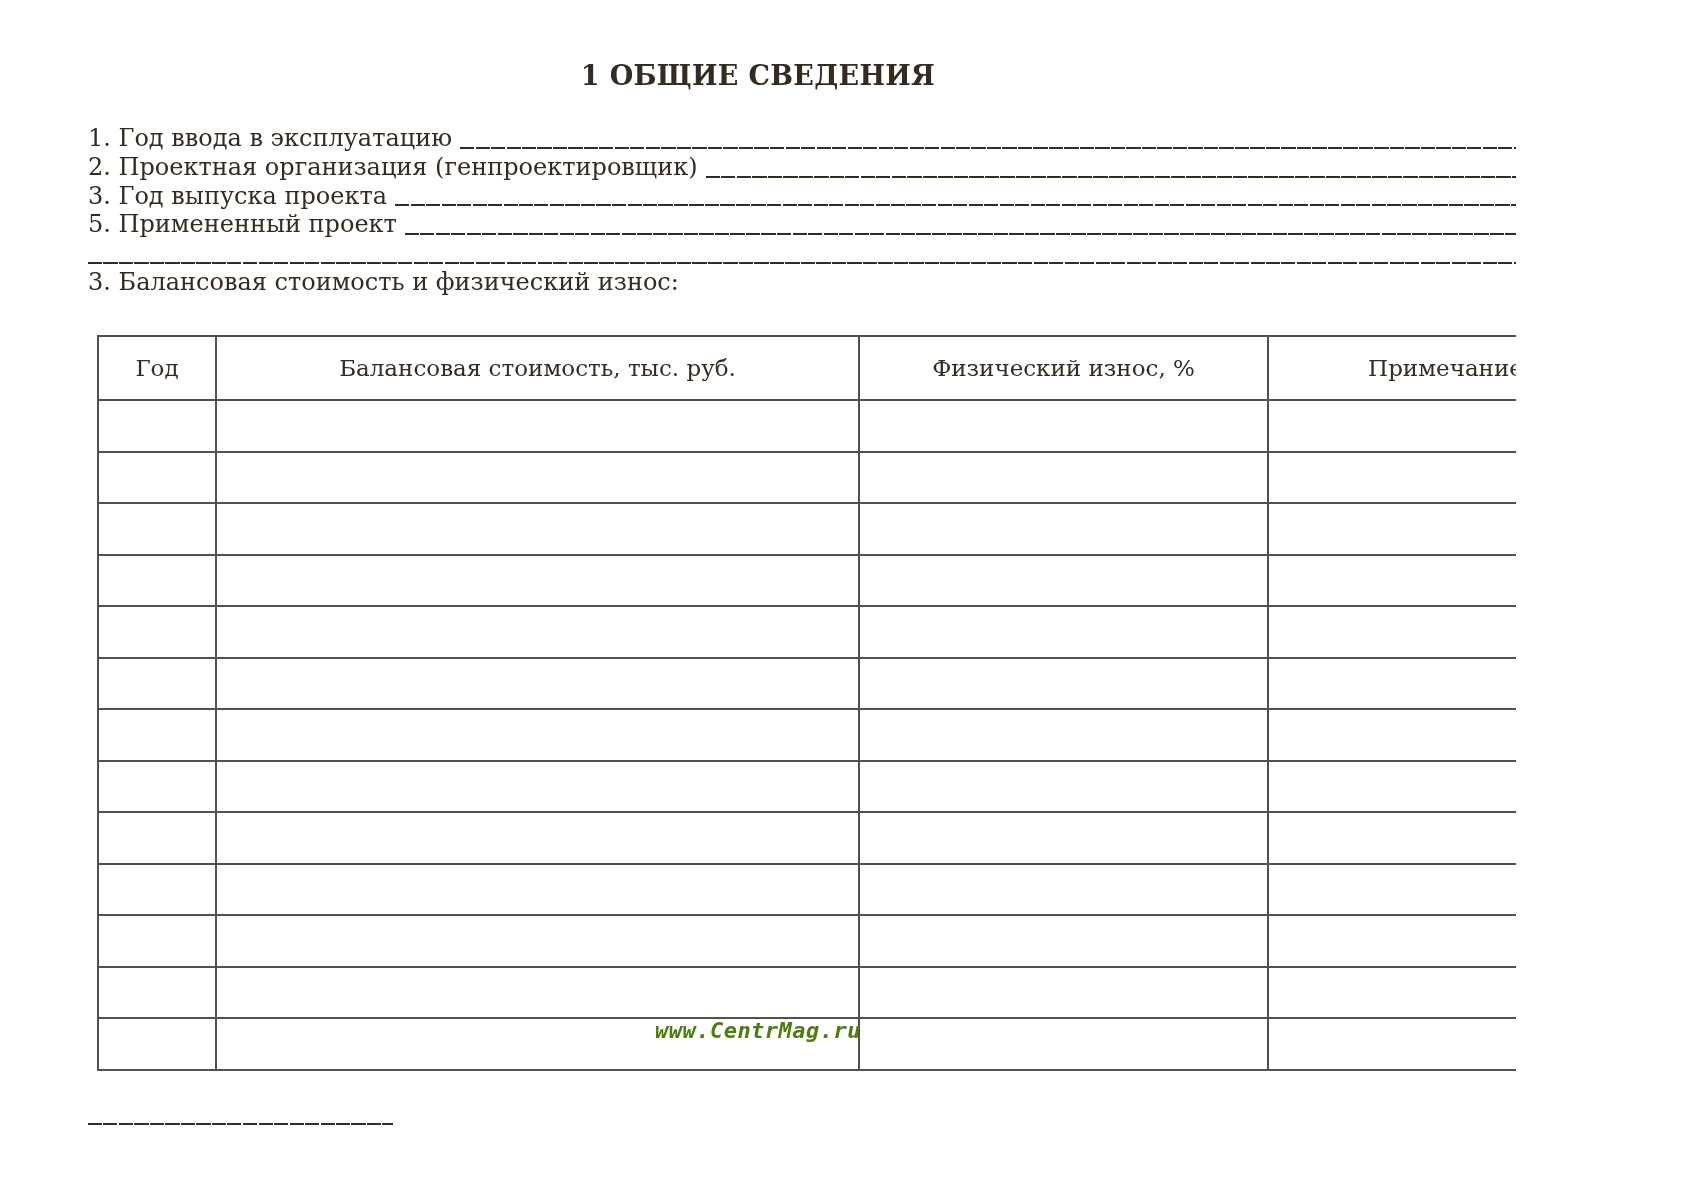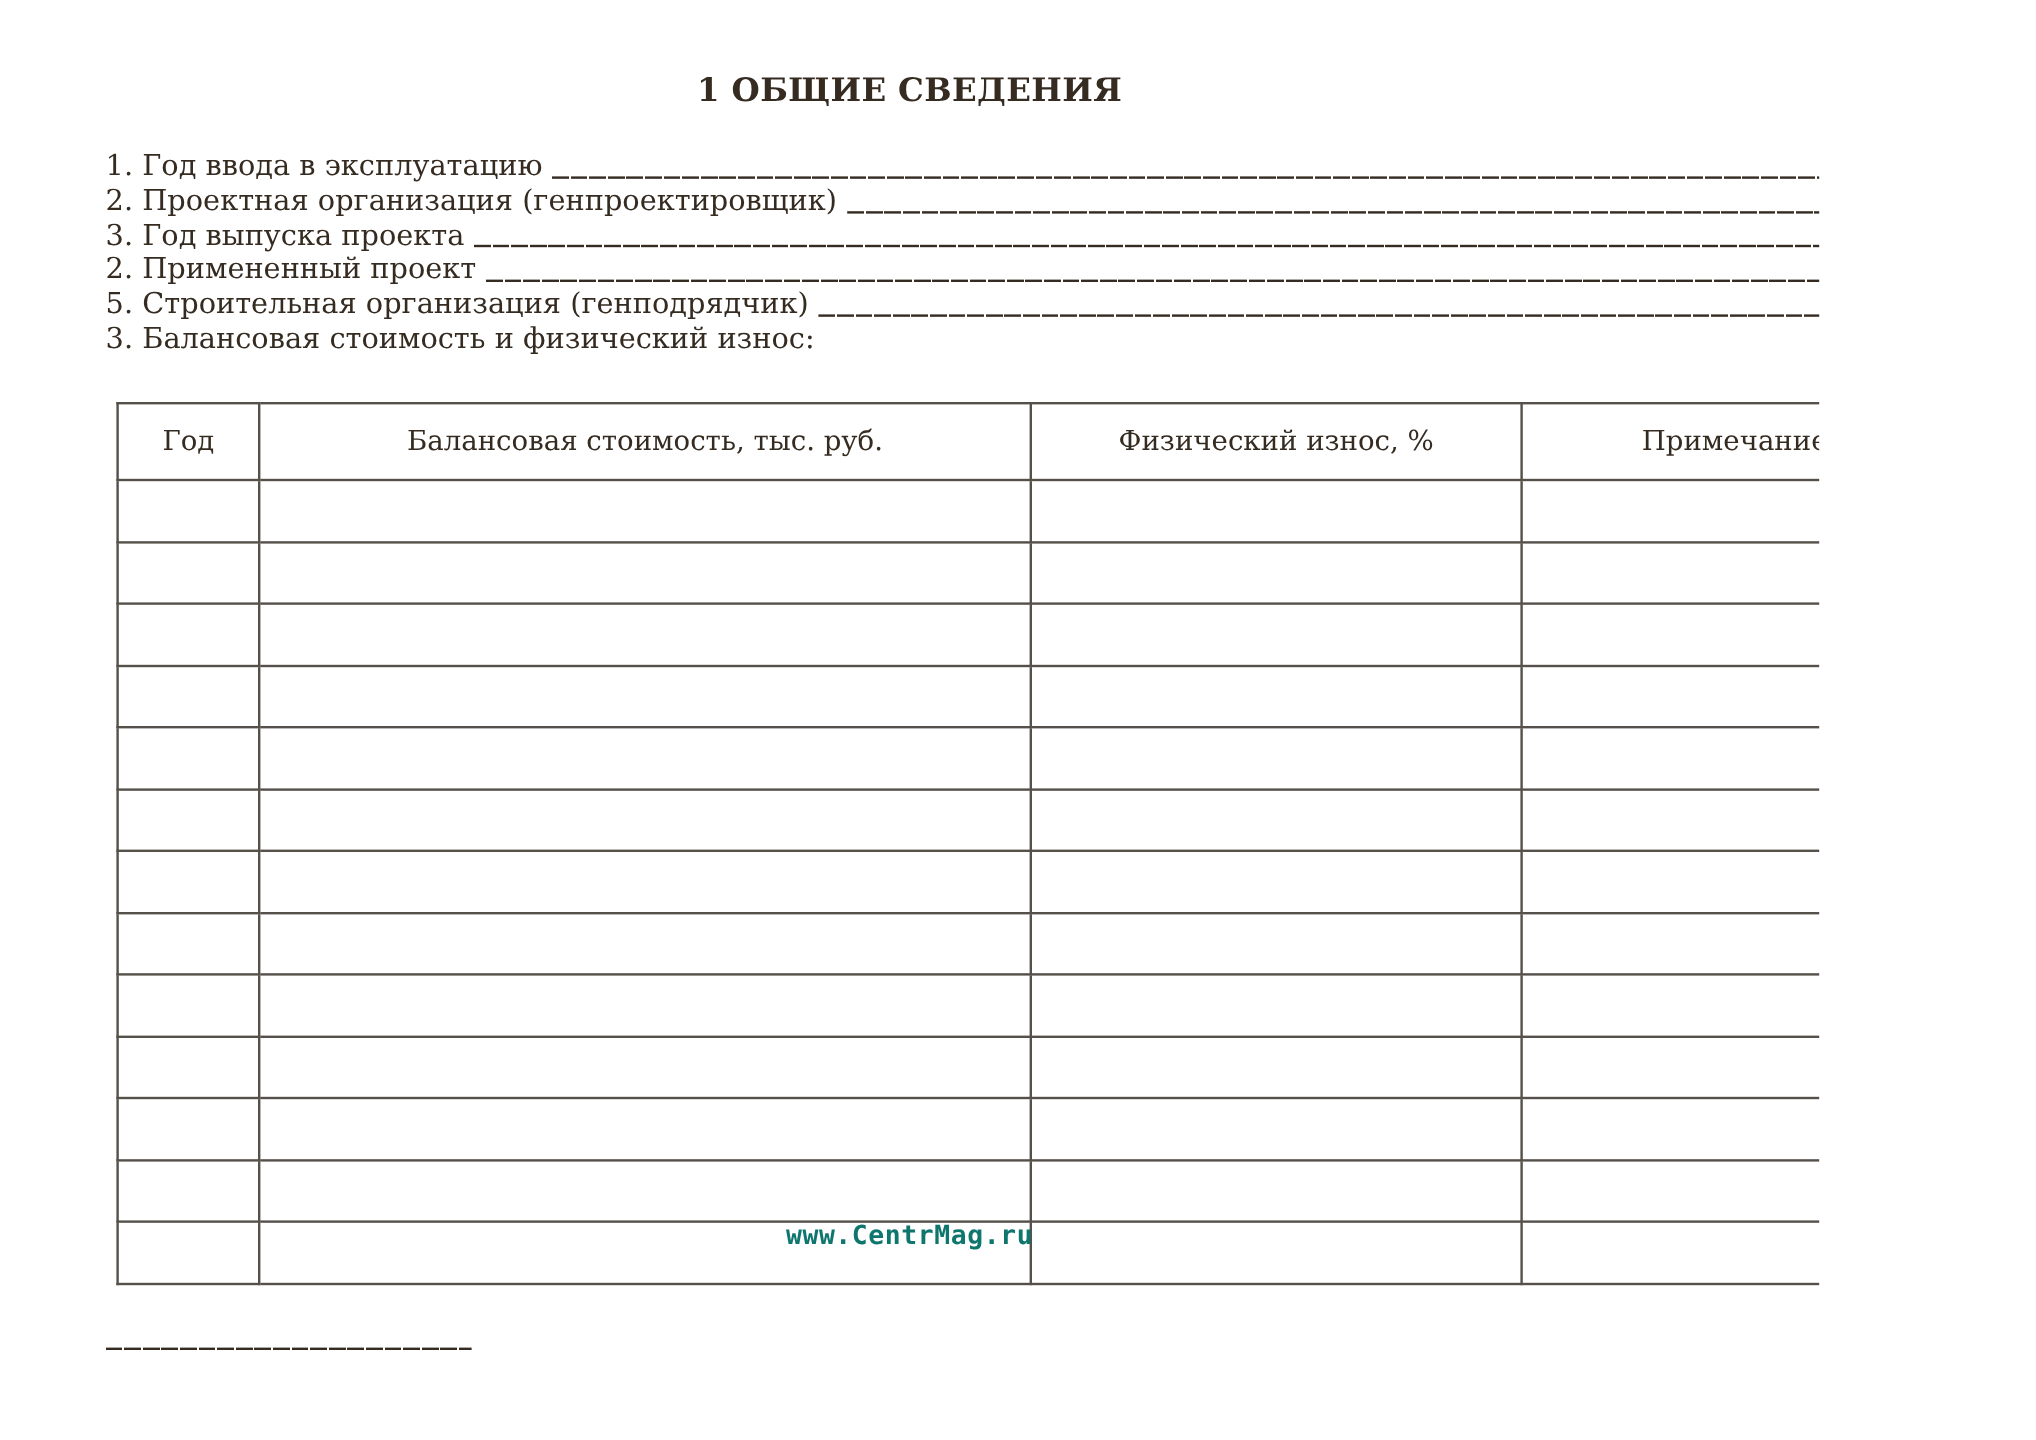--- a/index.html
+++ b/index.html
@@ -76,26 +76,25 @@
     <span class="field-label">2. Проектная организация (генпроектировщик)</span>
     <span class="fill-line"></span>
   </div>
 
   <div class="field-row">
     <span class="field-label">3. Год выпуска проекта</span>
     <span class="fill-line"></span>
   </div>
 
   <div class="field-row">
-    <span class="field-label">2. Примененный проект</span>
-    <span class="fill-line"></span>
-  </div>
-
-  <div class="field-row">
-    <span class="field-label">5. Строительная организация (генподрядчик)</span>
+    <span class="field-label">5. Примененный проект</span>
+    <span class="fill-line"></span>
+  </div>
+
+  <div class="field-row">
     <span class="fill-line"></span>
   </div>
 
   <div class="field-row">
     <span class="field-label">3. Балансовая стоимость и физический износ:</span>
 
   </div>
 </div>
 
   <div class="table-wrap">
@@ -190,19 +189,19 @@
           <tr>
             <td></td>
             <td></td>
             <td></td>
             <td></td>
           </tr>
         </tbody>
     </table>
   </div>
 
-  <div class="watermark" style="color: #0f766e;">www.CentrMag.ru</div>
+  <div class="watermark" style="color: #4d7c0f; font-style: italic;">www.CentrMag.ru</div>
 
   <div class="footer-field">
     <span class="fill-line"></span>
   </div>
 
 </div>
 
 </body></html>

